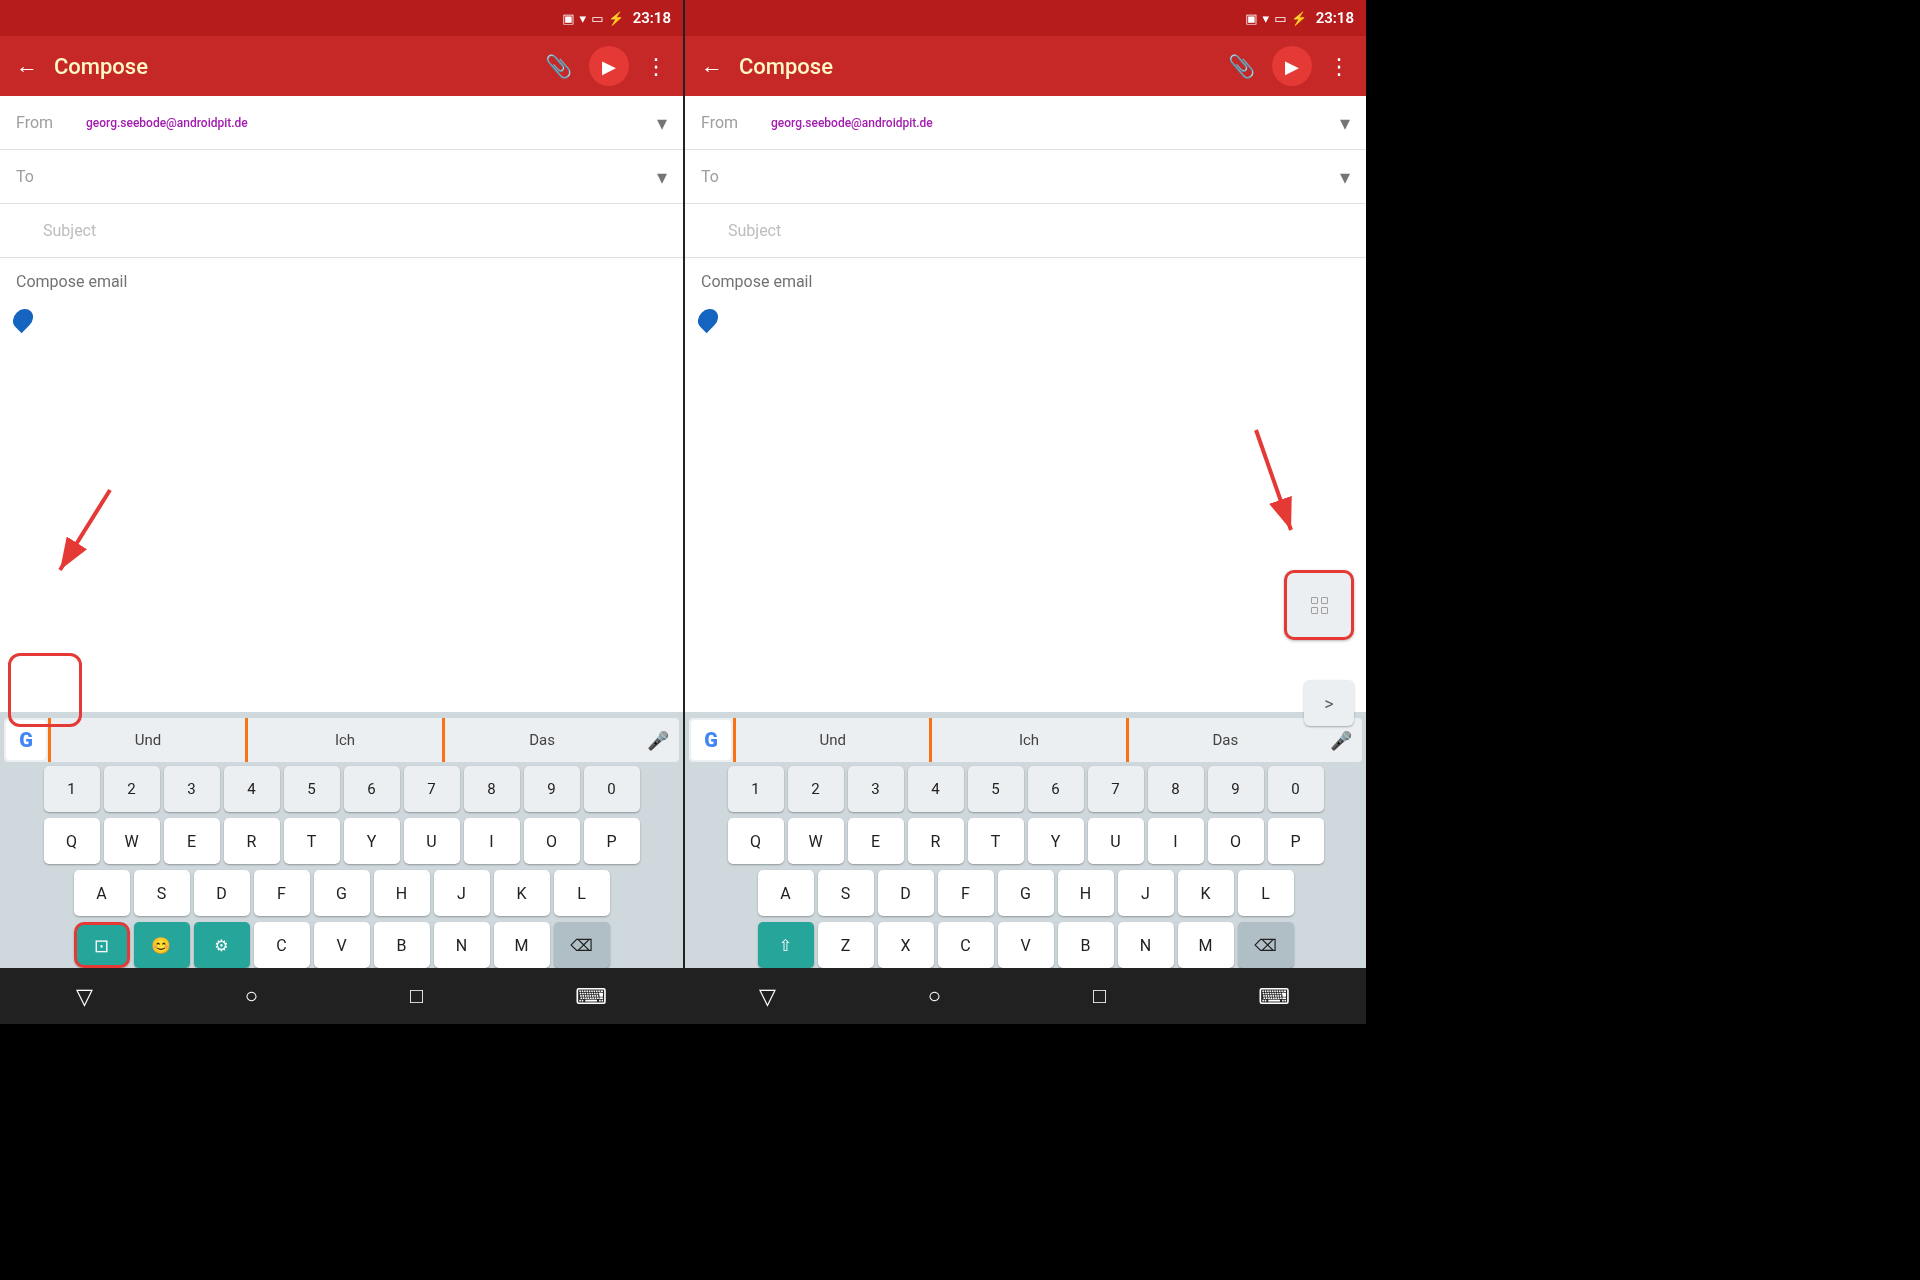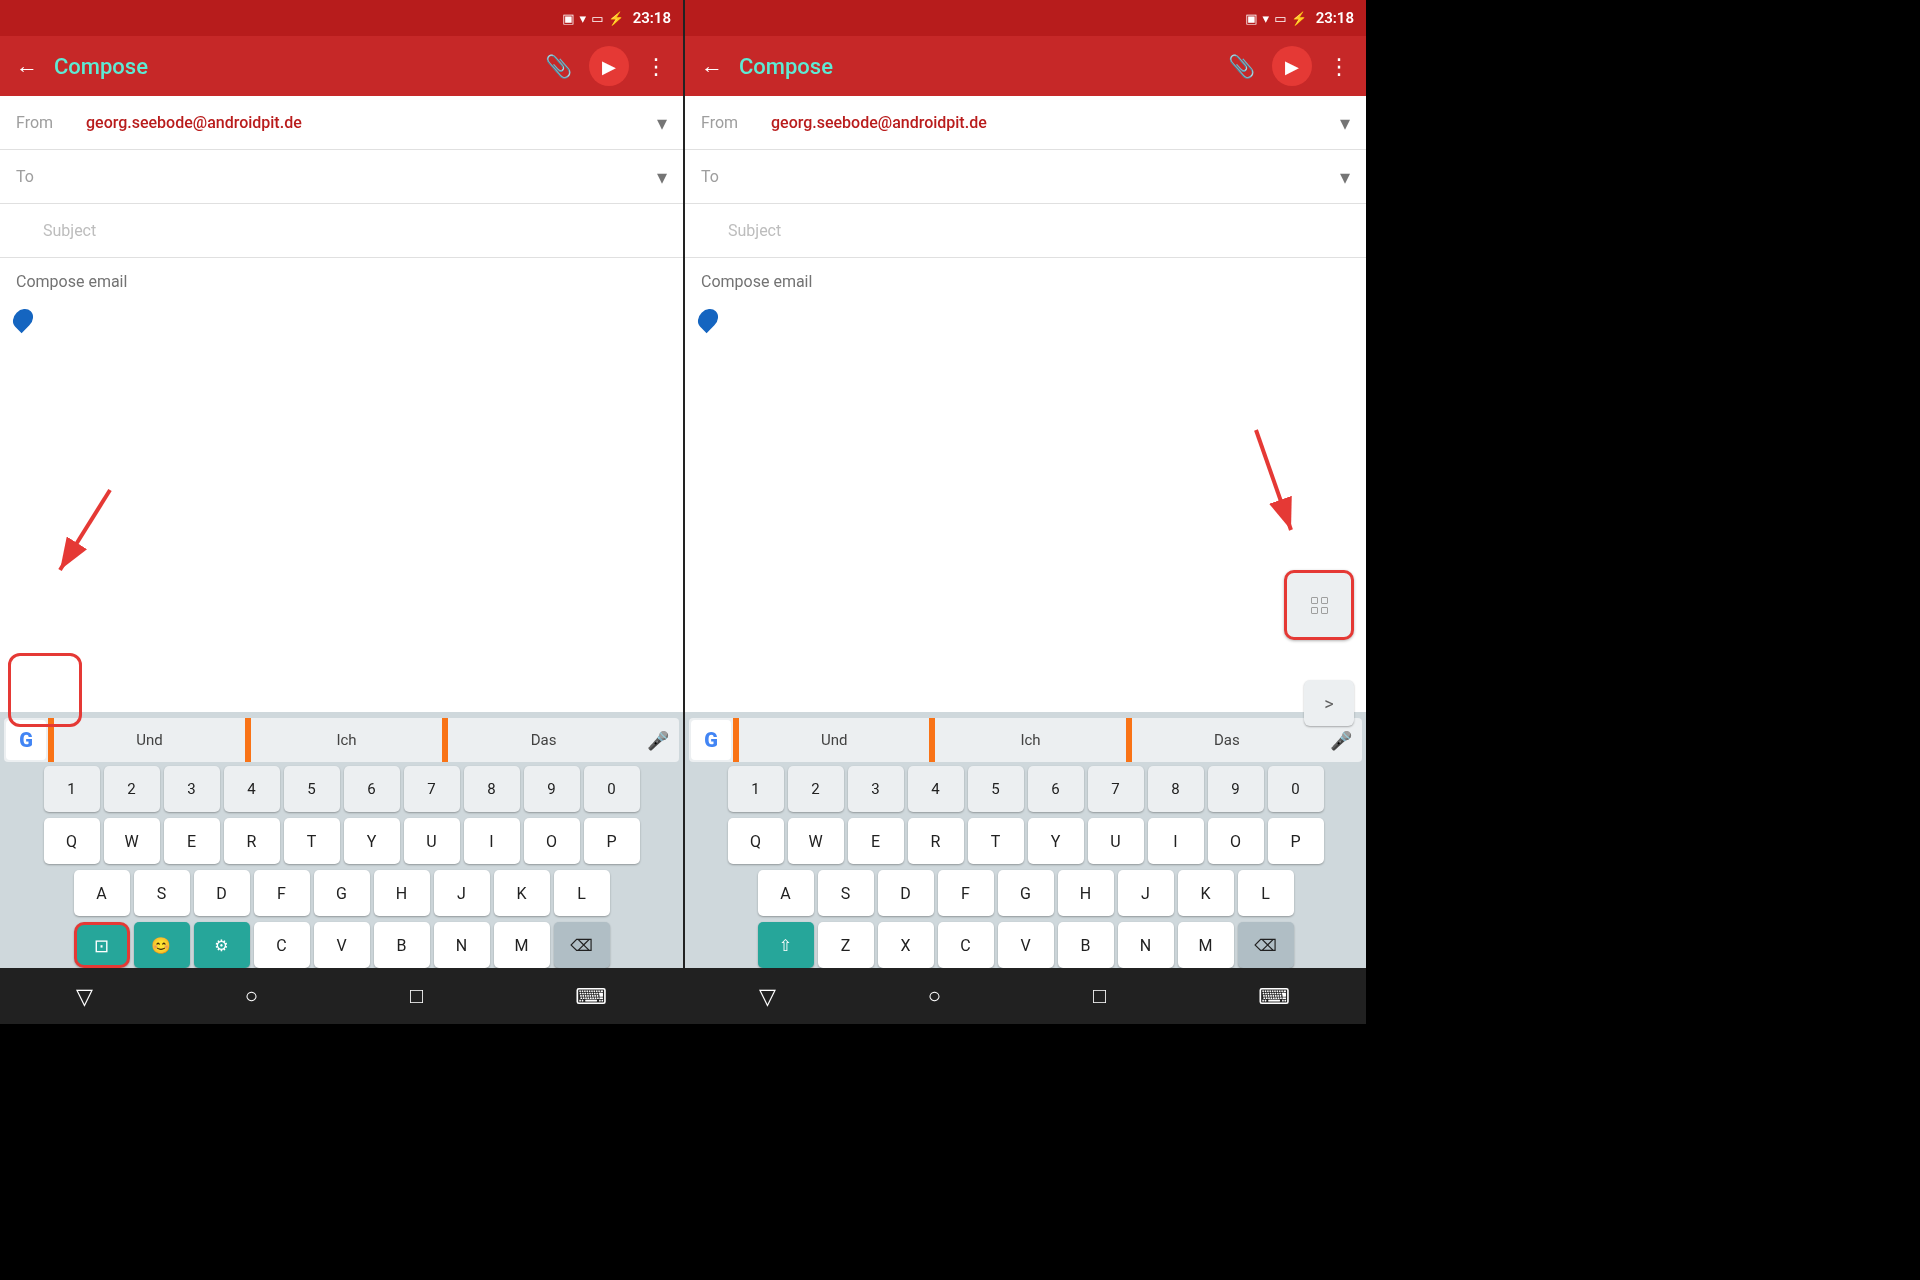--- a/index.html
+++ b/index.html
@@ -57,21 +57,21 @@
     .app-bar {
       background: #c62828;
       height: 60px;
       display: flex;
       align-items: center;
       padding: 0 16px;
       gap: 16px;
     }
 
     .app-bar-title {
-      color: #5eead4;
+      color: #fef9c3;
       font-size: 22px;
       font-weight: 500;
       flex: 1;
     }
 
     .app-bar-icon {
       color: #fff;
       font-size: 22px;
       cursor: pointer;
     }
@@ -103,22 +103,22 @@
     }
 
     .form-label {
       color: #9e9e9e;
       font-size: 16px;
       width: 70px;
       flex-shrink: 0;
     }
 
     .form-value {
-      color: #b91c1c;
-      font-size: 16px;
+      color: #a21caf;
+      font-size: 12px;
       font-weight: 500;
       flex: 1;
     }
 
     .form-placeholder {
       color: #bdbdbd;
       font-size: 16px;
       flex: 1;
       margin-left: 27px;
     }
@@ -179,21 +179,21 @@
       border-radius: 4px;
       margin: 2px;
     }
 
     .suggestion-word {
       flex: 1;
       text-align: left;
       font-size: 15px;
       color: #424242;
       padding: 12px 8px;
-      border-left: 6px solid #f97316;
+      border-left: 3px solid #f97316;
       height: 100%;
       display: flex;
       align-items: center;
       justify-content: center;
       cursor: pointer;
     }
 
     .mic-icon {
       width: 40px;
       display: flex;

